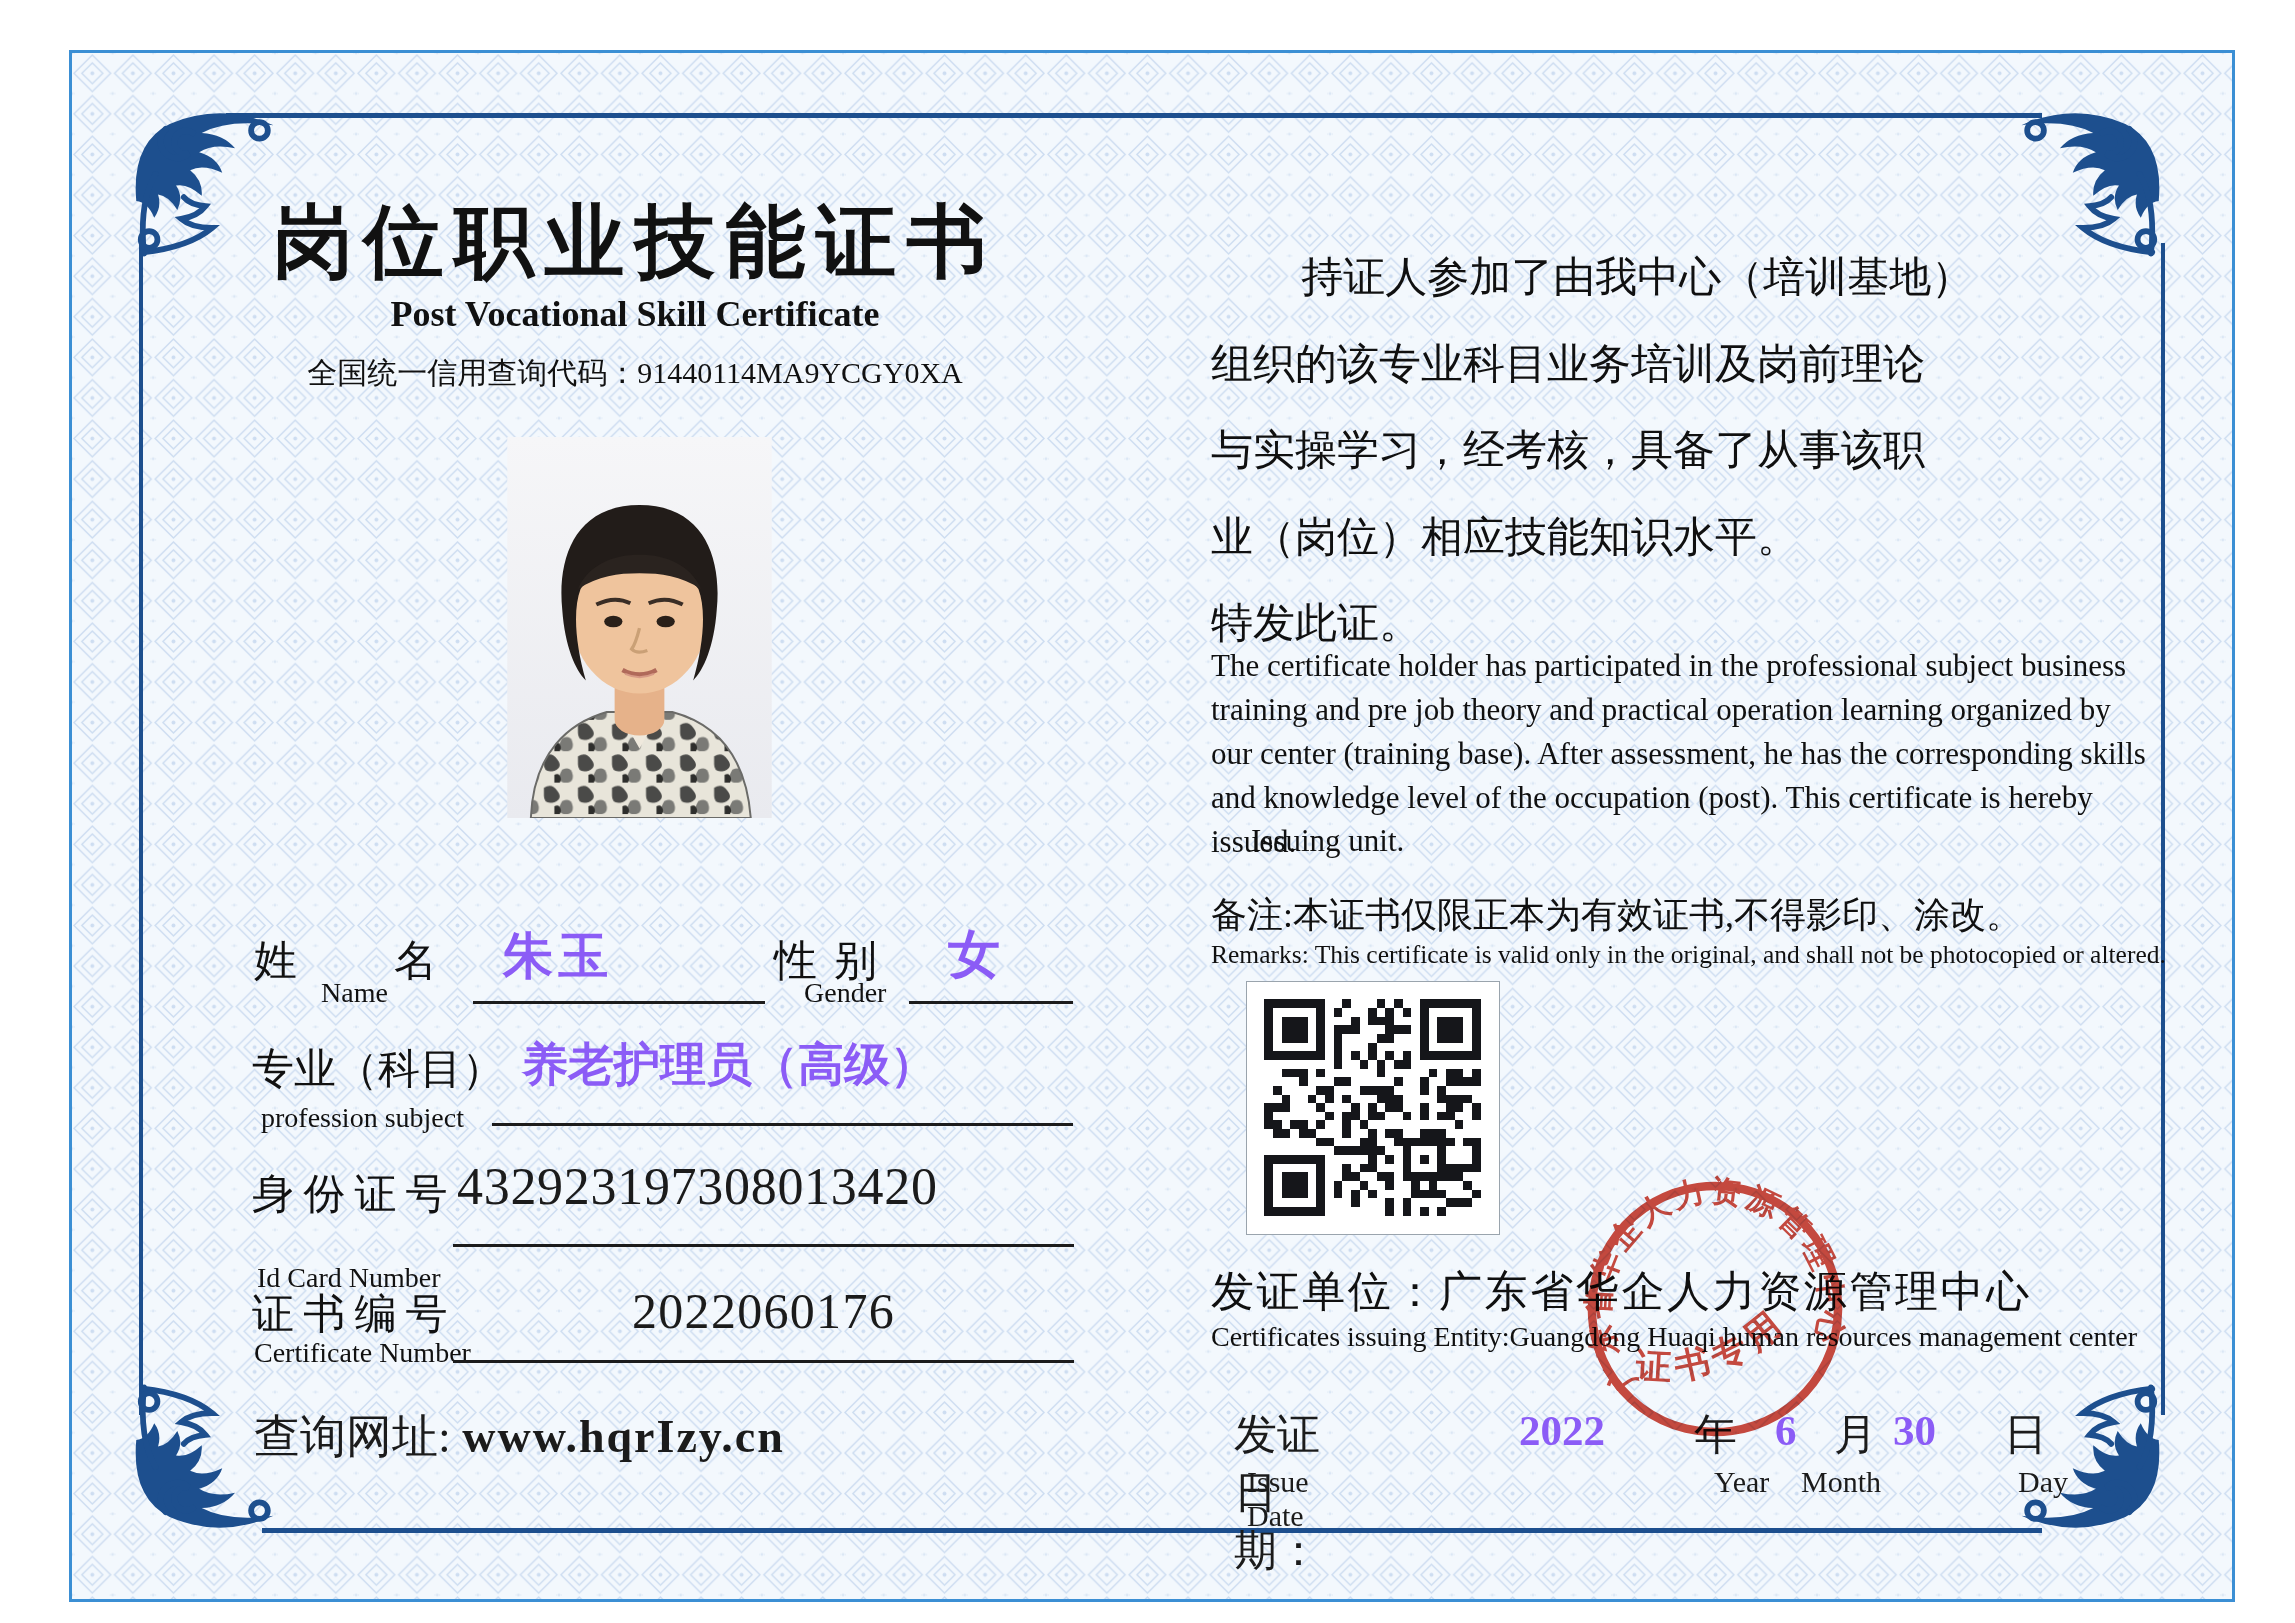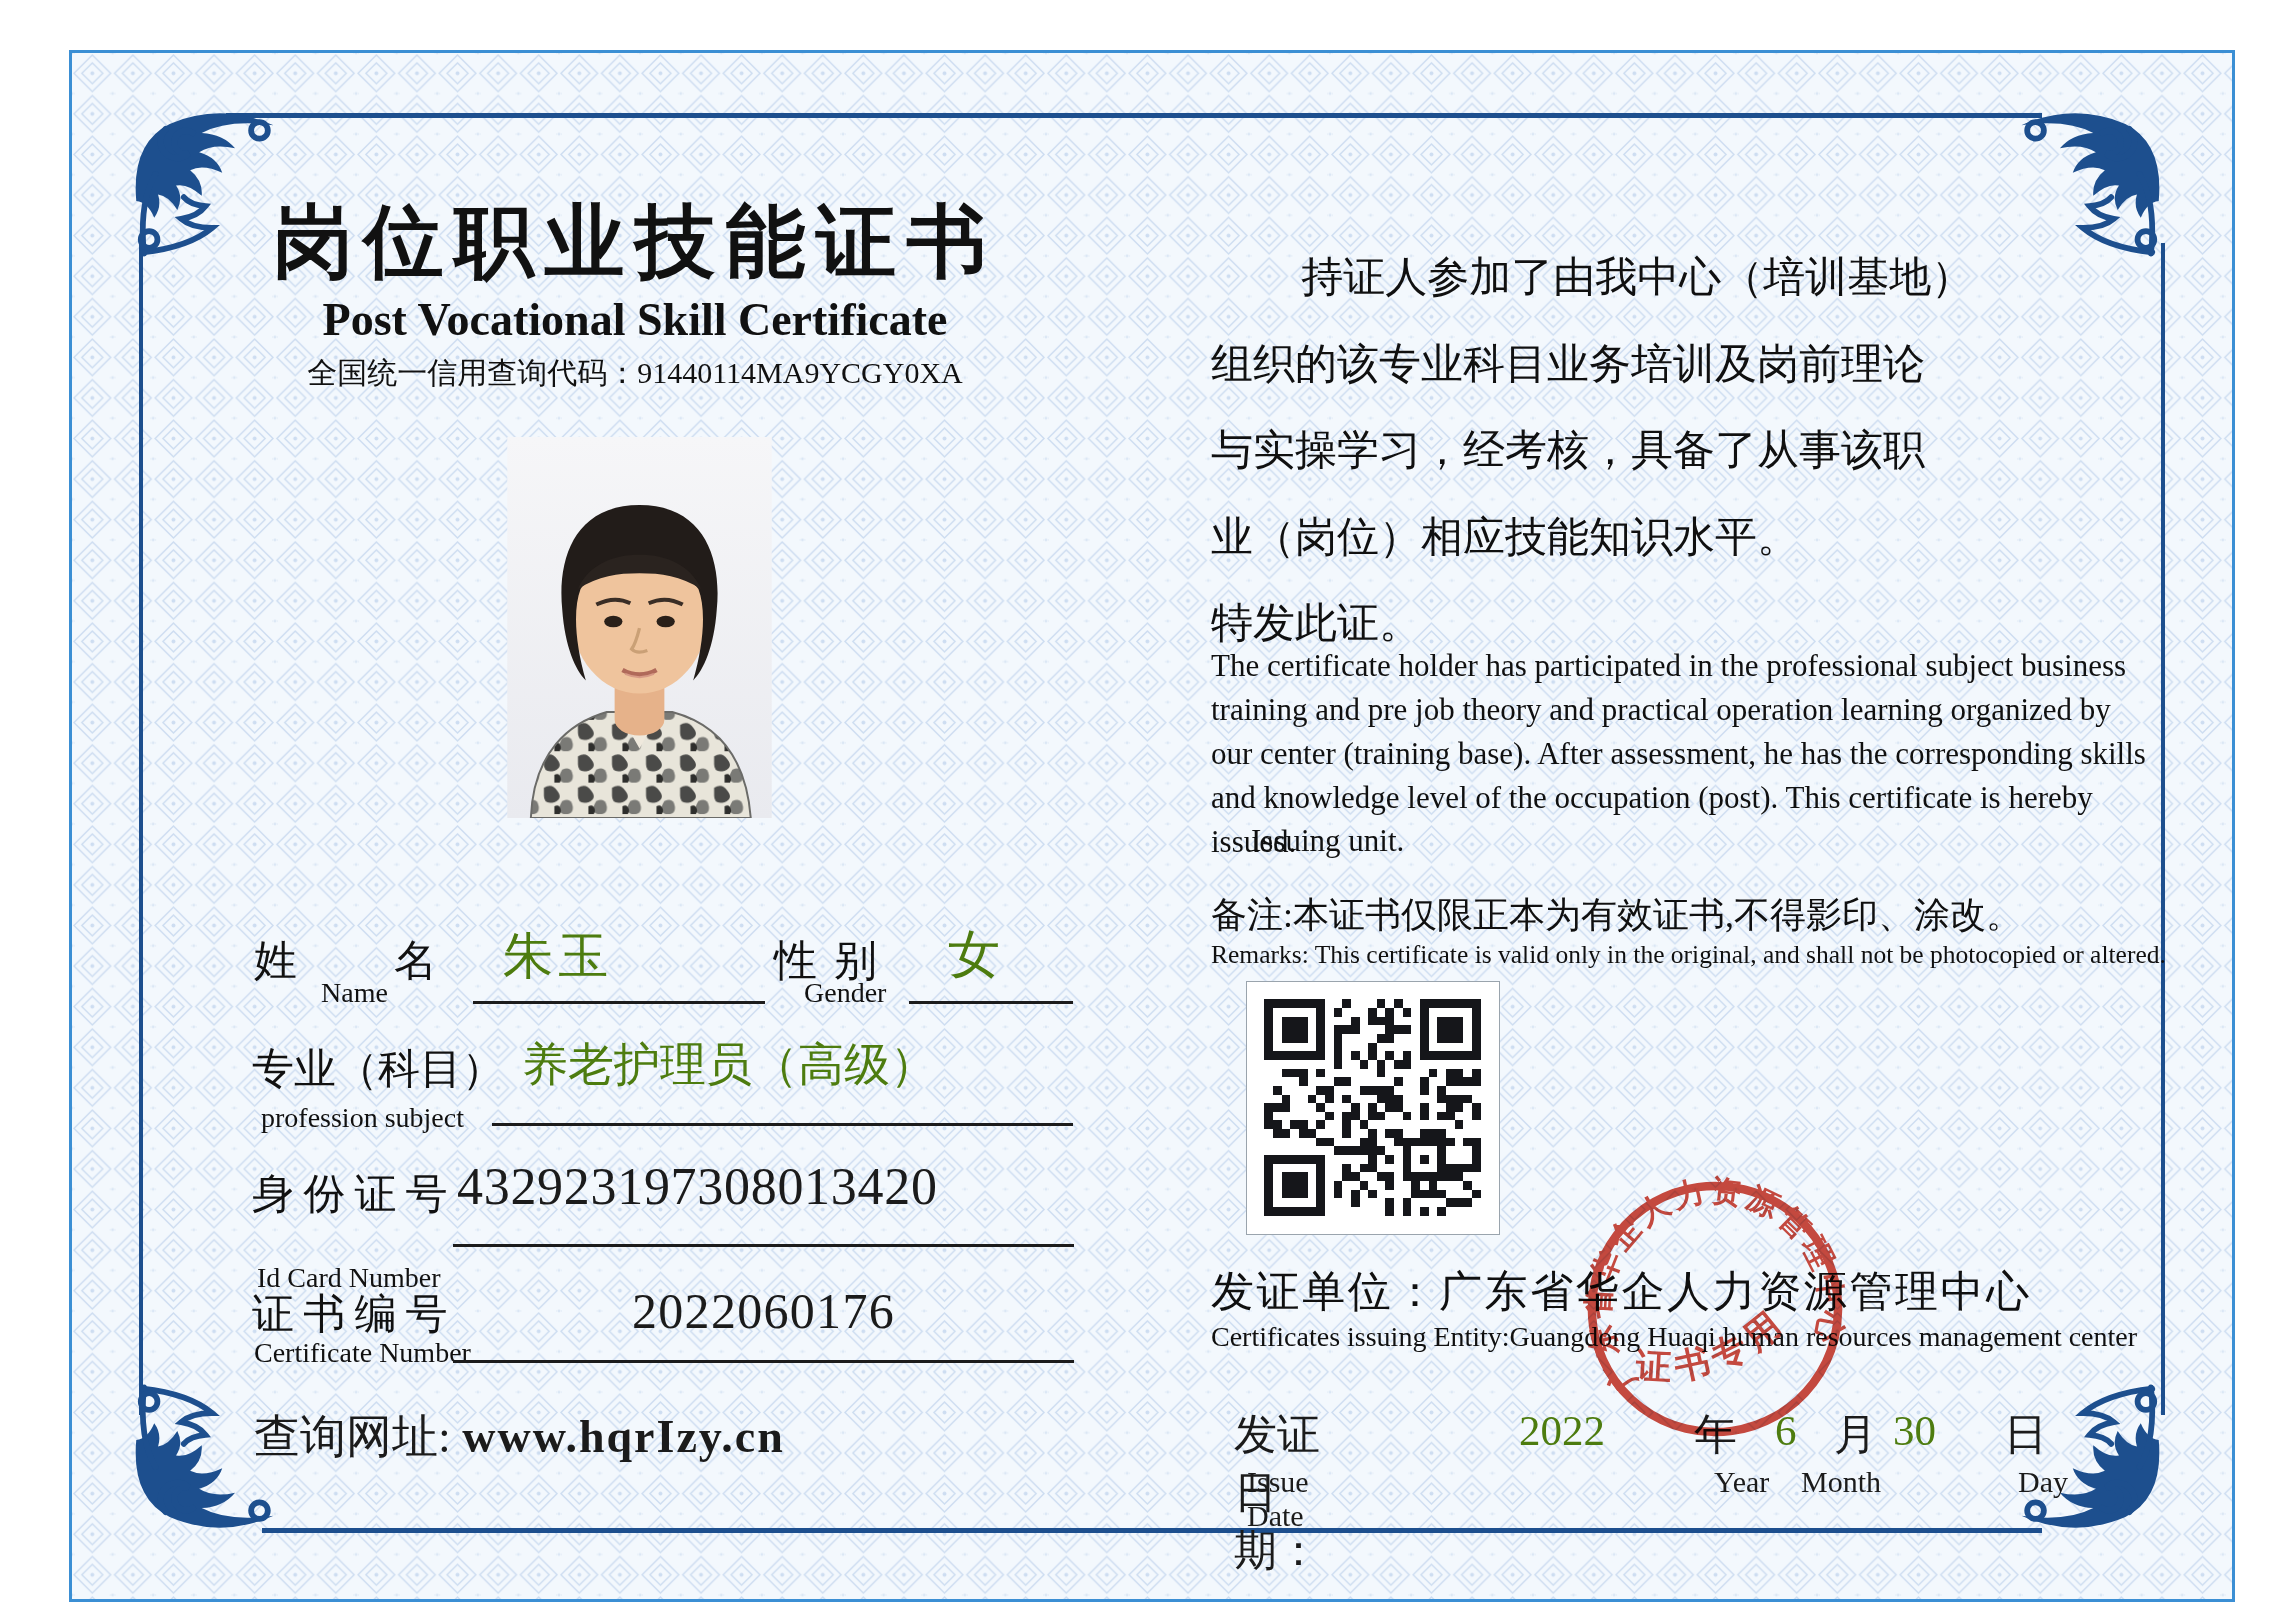--- a/index.html
+++ b/index.html
@@ -10,26 +10,26 @@
   .cert{position:absolute;left:69px;top:50px;width:2160px;height:1546px;
         border:3.3px solid #3b8fd4;background:#f3f8fd;}
   .bgpat{position:absolute;left:0;top:0;width:100%;height:100%;}
   
   .nline{position:absolute;background:#1d4f8e;}
   .corner{position:absolute;width:154px;height:154px;}
   
   .title{position:absolute;left:216px;top:189px;width:838px;text-align:center;
          font-size:80px;font-weight:bold;letter-spacing:10.5px;color:#111;}
   .subtitle{position:absolute;left:216px;top:293px;width:838px;text-align:center;
-            font-size:46px;font-weight:bold;color:#111;}
+            font-size:36px;font-weight:bold;color:#111;}
   .credit{position:absolute;left:216px;top:353px;width:838px;text-align:center;
           font-size:30px;color:#111;}
   .cnlabel{font-size:42px;color:#111;}
   .enlabel{font-size:28px;color:#111;}
-  .val{font-weight:normal;color:#4d7c0f;}
+  .val{font-weight:bold;color:#8b5cf6;}
   .uline{position:absolute;height:3.3px;background:#1c1c1c;}
   .rline{position:absolute;left:1211px;width:956px;font-size:42px;line-height:86px;color:#101010;}
   .rline.en{font-size:31px;line-height:44px;}
   .indent{text-indent:2.15em;}
   .stamp{mix-blend-mode:multiply;opacity:.9;}
   .qrbox{position:absolute;left:1246px;top:981px;width:254px;height:254px;background:#fff;
          border:1.3px solid #9aa4ad;box-sizing:border-box;}
 </style>
 </head>
 <body>

